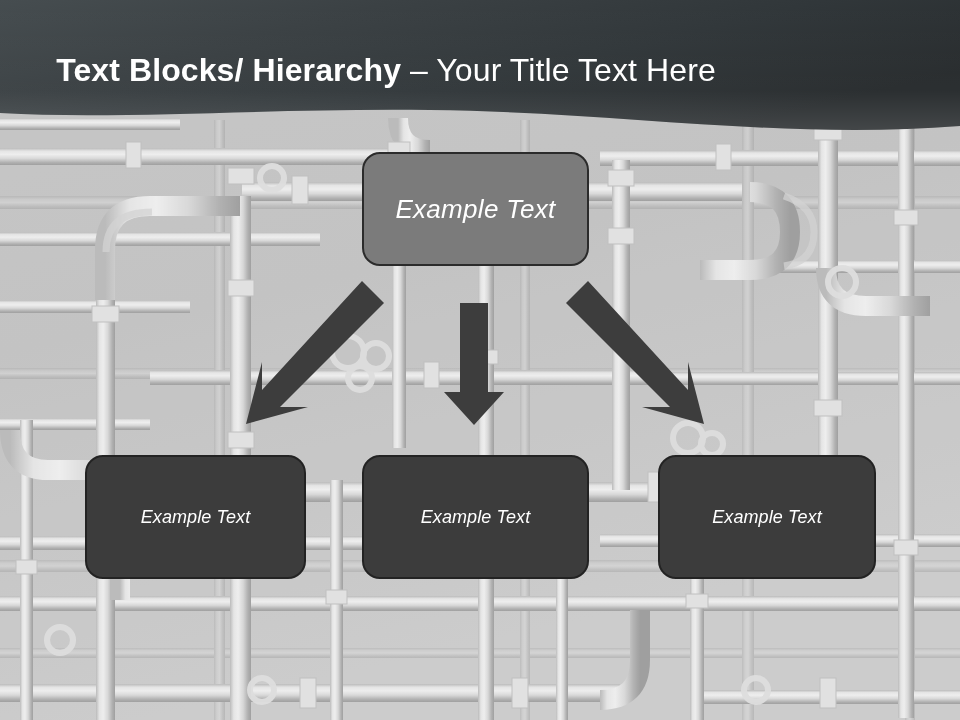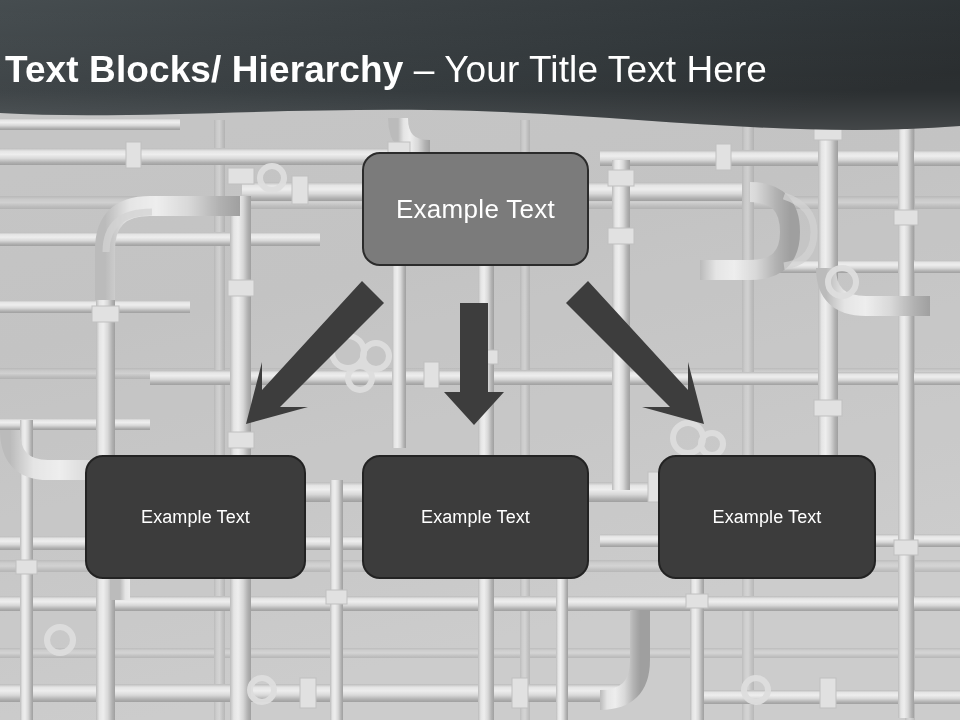--- a/index.html
+++ b/index.html
@@ -31,39 +31,40 @@
     width: 960px;
     height: 150px;
   }
   #header-band svg { display: block; width: 960px; height: 150px; }
 
   #title-text {
     position: absolute;
     left: 0; top: 50px;
     width: 772px;
     text-align: center;
-    font-size: 37px;
+    font-size: 32px;
     line-height: 40px;
     color: #ffffff;
     letter-spacing: 0.1px;
     white-space: nowrap;
   }
   #title-text .strong { font-weight: bold; }
   #title-text .light  { font-weight: normal; }
 
   
   .node {
     position: absolute;
     box-sizing: border-box;
     border-radius: 16px;
     border: 2px solid #262626;
     display: flex;
     align-items: center;
     justify-content: center;
     color: #ffffff;
+    font-style: italic;
   }
   .node-label { display: block; }
 
   #node-top {
     left: 362px; top: 152px;
     width: 227px; height: 114px;
     background: #7b7b7b;
     border-color: #2b2b2b;
     border-radius: 18px;
   }

